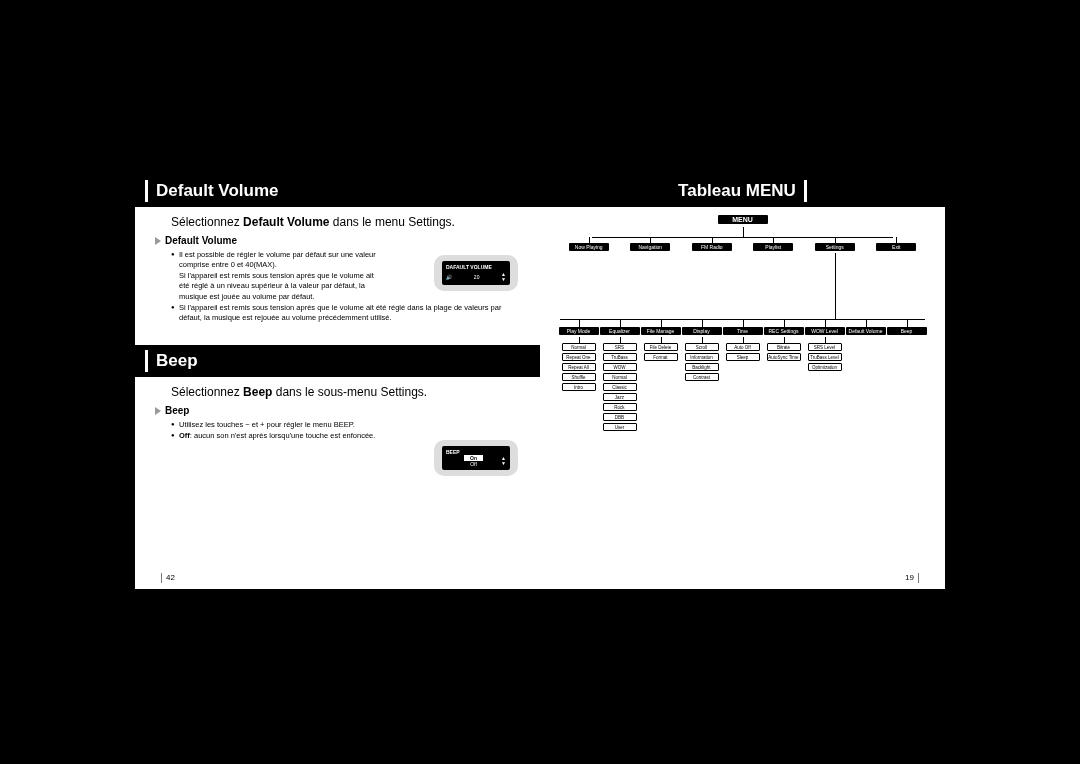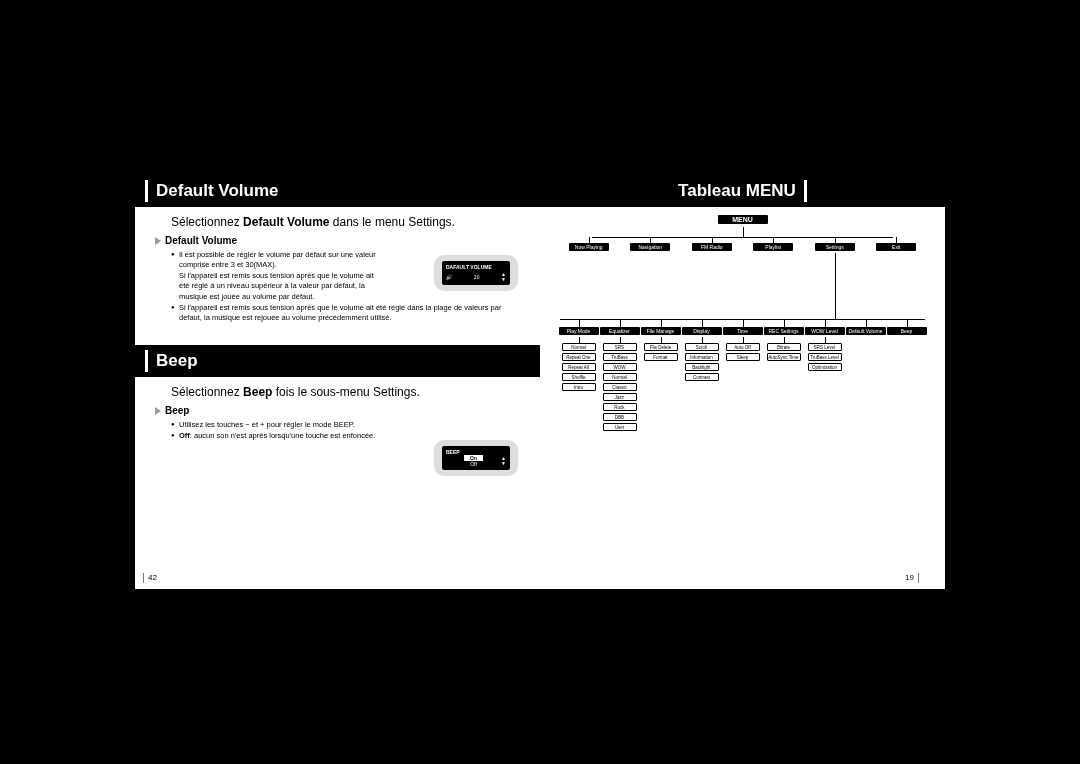--- a/index.html
+++ b/index.html
@@ -15,21 +15,21 @@
   .sub { font-size: 10px; font-weight: bold; margin: 2px 0 4px 2px; }
   .tri { display:inline-block; width:0;height:0;border-top:4px solid transparent;border-bottom:4px solid transparent;border-left:6px solid #999; margin-right:4px; vertical-align: middle; }
   .bullets { font-size: 7.5px; margin-left: 18px; line-height: 1.35; }
   .bullets li { list-style: none; position: relative; padding-left: 8px; margin-bottom: 1px; }
   .bullets li::before { content:"●"; position:absolute; left:0; top:0; font-size:6px; }
   .device { position: absolute; background: #ddd; border-radius: 10px; padding: 6px 8px; width: 84px; }
   .device .screen { background:#000; color:#fff; font-size:5px; padding:3px 4px; border-radius:2px; }
   .dev1 { right: 22px; top: 80px; }
   .dev2 { right: 22px; top: 265px; }
   .pg-num { position:absolute; bottom:6px; font-size:8px; }
-  .pg-num.l { left:4px; } .pg-num.r { right:22px; }
+  .pg-num.l { left:22px; } .pg-num.r { right:22px; }
   .pg-num .bar { display:inline-block; width:1px; height:10px; background:#777; vertical-align:middle; margin:0 4px; }
 
   
   .tree { position:relative; margin-top:6px; height: 340px; font-size:5.5px; }
   .node { background:#000; color:#fff; text-align:center; padding:1px 2px; position:absolute; border-radius:1px; }
   .root { width:50px; left:50%; margin-left:-25px; top:0; font-weight:bold; font-size:7px; }
   .row2 { top:28px; width:40px; font-size:5px; }
   .row3 { top:112px; width:40px; font-size:5px; }
   .leaf { background:#fff; color:#000; border:0.5px solid #000; font-size:4.5px; width:34px; padding:0.5px 0; }
   
@@ -48,21 +48,21 @@
       <span>Default Volume</span>
     </div>
     <p class="intro">
       <span>Sélectionnez </span><b>Default Volume</b><span> dans le menu Settings.</span>
     </p>
     <div class="sub">
       <span class="tri"></span><span>Default Volume</span>
     </div>
     <ul class="bullets" style="width:210px;">
       <li>
-        <span>Il est possible de régler le volume par défaut sur une valeur comprise entre 3 et 30(MAX).</span>
+        <span>Il est possible de régler le volume par défaut sur une valeur comprise entre 0 et 40(MAX).</span>
         <div style="padding-left:0; margin-top:1px;">Si l'appareil est remis sous tension après que le volume ait été réglé à un niveau supérieur à la valeur par défaut, la musique est jouée au volume par défaut.</div>
       </li>
       <li style="width:350px;">Si l'appareil est remis sous tension après que le volume ait été réglé dans la plage de valeurs par défaut, la musique est rejouée au volume précédemment utilisé.</li>
     </ul>
 
     <div class="device dev1">
       <div class="screen">
         <div style="font-weight:bold;">DAFAULT VOLUME</div>
         <div style="display:flex;align-items:center;justify-content:space-between;margin-top:2px;">
           <span>🔊</span>
@@ -70,27 +70,27 @@
           <span style="font-size:5px;line-height:5px;">▲<br>▼</span>
         </div>
       </div>
     </div>
 
     <div class="hbar" style="margin-top:22px;">
       <span class="vline"></span>
       <span>Beep</span>
     </div>
     <p class="intro">
-      <span>Sélectionnez </span><b>Beep</b><span> fois le sous-menu Settings.</span>
+      <span>Sélectionnez </span><b>Beep</b><span> dans le sous-menu Settings.</span>
     </p>
     <div class="sub">
       <span class="tri"></span><span>Beep</span>
     </div>
     <ul class="bullets" style="width:210px;">
-      <li>Utilisez les touches  −  et  +  pour régler le mode BEEP.</li>
+      <li>Utilisez les touches  −  et  +  pour régler le menu BEEP.</li>
       <li><b>Off</b><span>: aucun son n'est après lorsqu'une touche est enfoncée.</span></li>
     </ul>
 
     <div class="device dev2">
       <div class="screen">
         <div style="font-weight:bold;">BEEP</div>
         <div style="display:flex;justify-content:space-between;align-items:center;">
           <div style="text-align:center;flex:1;">
             <div style="background:#fff;color:#000;font-weight:bold;padding:0 6px;display:inline-block;">On</div>
             <div>Off</div>

